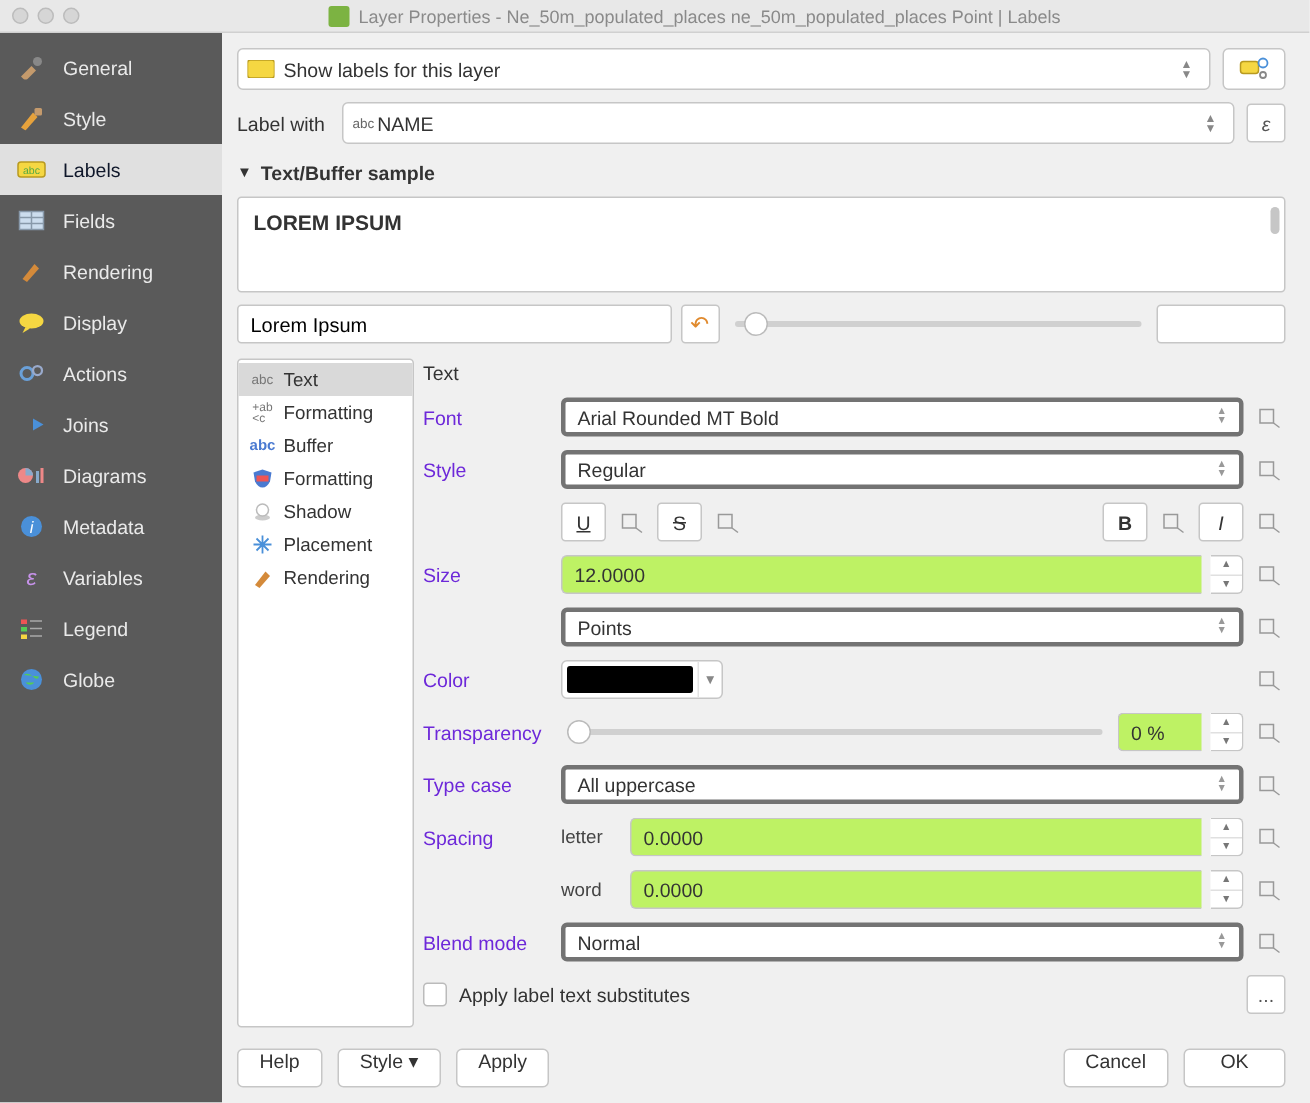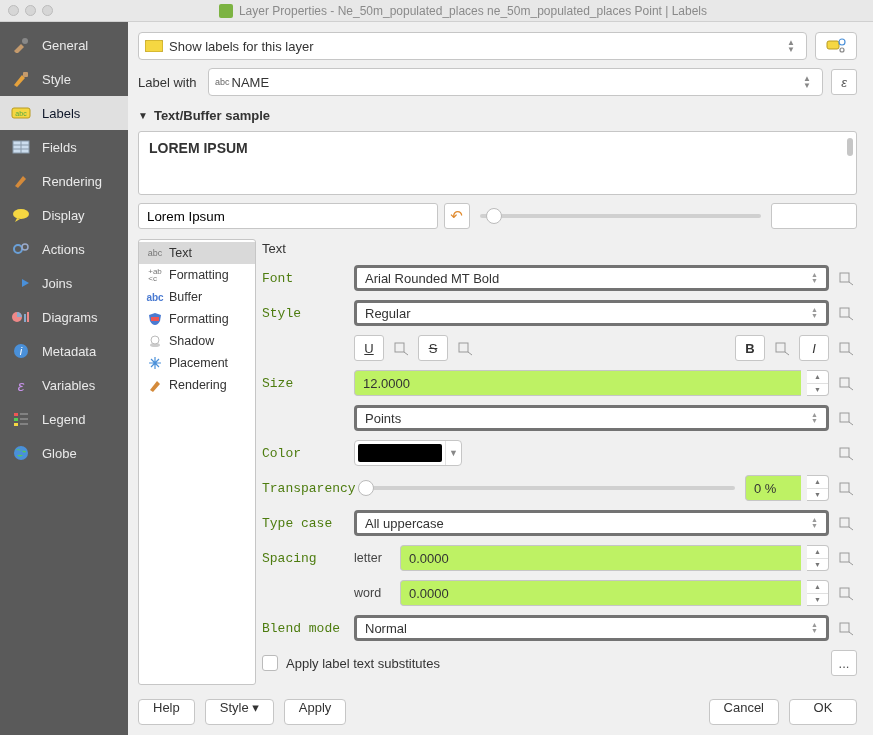--- a/index.html
+++ b/index.html
@@ -5,21 +5,21 @@
   * { box-sizing: border-box; font-family: -apple-system, "Helvetica Neue", Arial, sans-serif; }
   html,body { margin:0; padding:0; width:873px; height:735px; background:#f0f0f0; overflow:hidden; font-size:13px; color:#333; }
   .window { width:873px; height:735px; background:#f0f0f0; display:flex; flex-direction:column;border-radius:13px; }
   .titlebar { height:22px; display:flex; align-items:center; padding:0 8px; background:#e8e8e8; border-bottom:1px solid #d0d0d0; }
   .traffic { display:flex; gap:6px; margin-right:8px; }
   .tl { width:11px; height:11px; border-radius:50%; background:#d6d6d6; border:1px solid #bcbcbc; }
   .title { flex:1; text-align:center; color:#8a8a8a; font-size:12px; display:flex; align-items:center; justify-content:center; gap:6px; }
   .title .qicon { width:14px; height:14px; border-radius:2px; background:#7cb342; position:relative; }
   .body { flex:1; display:flex; min-height:0; }
   
-  .sidebar { width:128px; background:#5a5a5a; color:#e8e8e8; display:flex; flex-direction:column; padding-top:6px; }
+  .sidebar { width:148px; background:#5a5a5a; color:#e8e8e8; display:flex; flex-direction:column; padding-top:6px; }
   .sbitem { display:flex; align-items:center; gap:10px; padding:8px 10px; cursor:pointer; font-size:13px; color:#eaeaea; }
   .sbitem .ic { width:22px; height:18px; display:flex; align-items:center; justify-content:center; }
   .sbitem.active { background:#e0e0e0; color:#0f172a; }
   
   .main { flex:1; display:flex; flex-direction:column; padding:10px 16px 10px 10px; gap:8px; min-width:0; }
   .row { display:flex; align-items:center; gap:8px; }
   .dropdown { flex:1; display:flex; align-items:center; height:28px; background:#fff; border:1px solid #c6c6c6; border-radius:4px; padding:0 6px; }
   .dropdown .spin { width:18px; height:22px; margin-left:auto; display:flex; flex-direction:column; justify-content:center; align-items:center; color:#888; }
   .chev { font-size:8px; line-height:7px; }
   .iconbtn { width:42px; height:28px; background:#fff; border:1px solid #c6c6c6; border-radius:4px; display:flex; align-items:center; justify-content:center; }
@@ -36,21 +36,21 @@
   .thumb { position:absolute; left:6px; top:-6px; width:16px; height:16px; background:#fff; border:1px solid #bbb; border-radius:50%; }
   .swatchbox { width:86px; height:26px; background:#fff; border:1px solid #c6c6c6; border-radius:3px; }
   
   .settings { flex:1; display:flex; gap:6px; min-height:0; margin-top:2px; }
   .catlist { width:118px; background:#fff; border:1px solid #c6c6c6; border-radius:3px; padding:2px 0; }
   .cat { display:flex; align-items:center; gap:6px; padding:4px 8px; font-size:12.5px; cursor:pointer; }
   .cat.active { background:#d9d9d9; }
   .cat .ci { width:16px; height:14px; display:flex; align-items:center; justify-content:center; }
   .propgrid { flex:1; display:flex; flex-direction:column; gap:9px; min-width:0; padding-top:2px; }
   .proprow { display:flex; align-items:center; gap:8px; }
-  .plabel { width:84px; font-size:13px; color:#4d7c0f;font-family:Liberation Mono, monospace; }
+  .plabel { width:84px; font-size:13px; color:#6d28d9; }
   .pinput-wrap { flex:1; display:flex; align-items:center; gap:6px; min-width:0; }
   .combo { flex:1; min-width:0; height:26px; background:#fff; border:3px solid #737373; border-radius:4px; display:flex; align-items:center; padding:0 8px; }
   .combo .spin2 { margin-left:auto; display:flex; flex-direction:column; font-size:7px; color:#999; line-height:6px; }
   .ovr { width:22px; height:22px; display:flex; align-items:center; justify-content:center; color:#888; cursor:pointer; }
   .ovr svg { display:block; }
   .stylebtns { display:flex; gap:6px; align-items:center; }
   .sbtn { width:30px; height:26px; background:#fff; border:1px solid #c6c6c6; border-radius:3px; display:flex; align-items:center; justify-content:center; font-size:13px; }
   .spinfld { width:22px; display:flex; flex-direction:column; border:1px solid #c6c6c6; border-left:none; height:26px; border-radius:0 4px 4px 0; background:#fff; }
   .numinput { flex:1; height:26px; background:#bef264; border:1px solid #c6c6c6; border-radius:4px 0 0 4px; padding:0 8px; display:flex; align-items:center; border-right:none; }
   .spinhalf { flex:1; display:flex; align-items:center; justify-content:center; font-size:7px; color:#777; border-bottom:1px solid #e0e0e0; cursor:pointer; }

